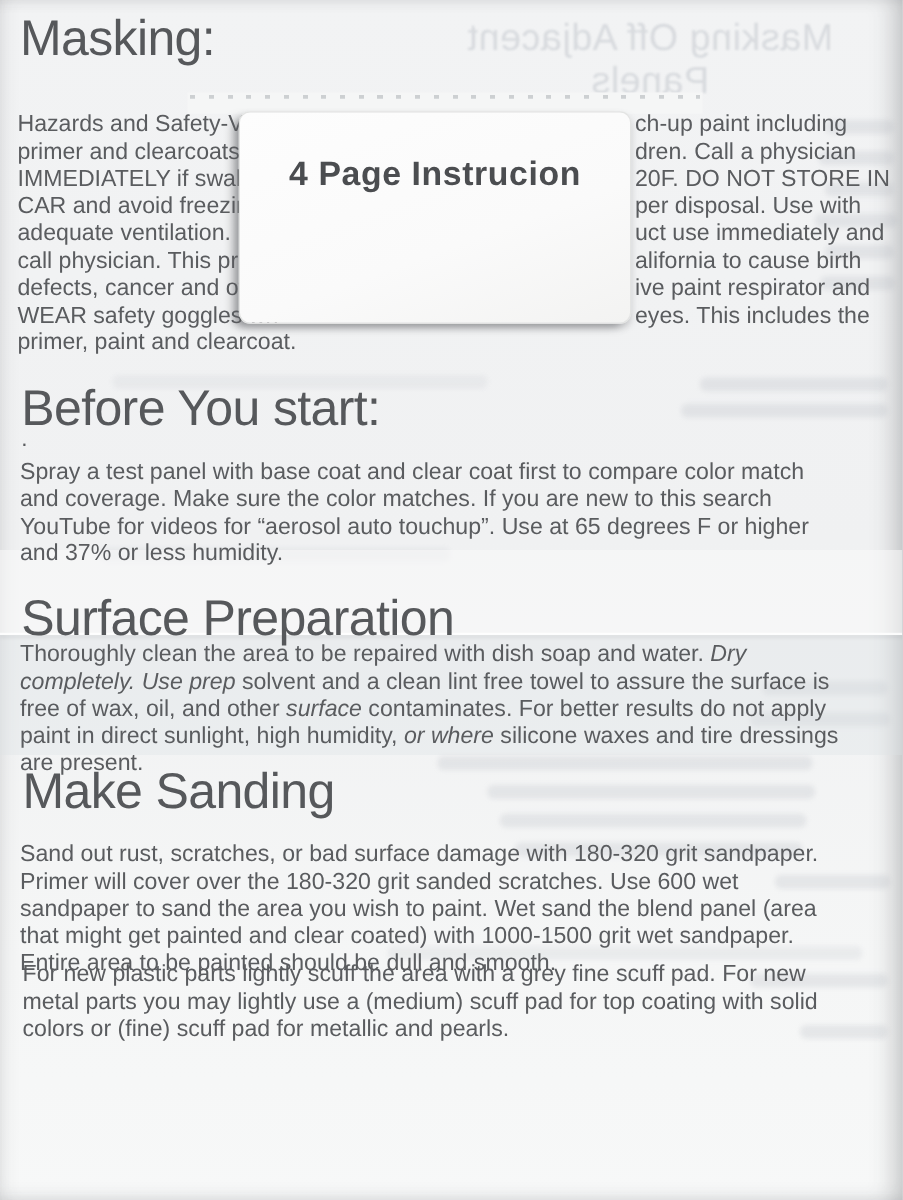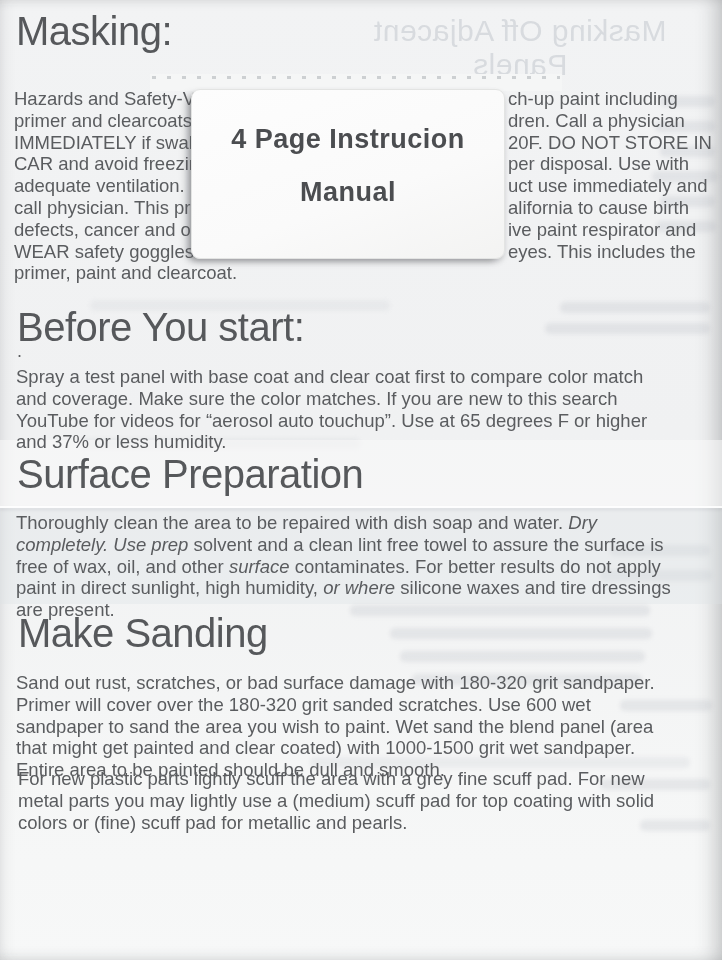--- a/index.html
+++ b/index.html
@@ -110,27 +110,26 @@
         <span class="wr-left">WEAR safety goggles wh</span>
         <span class="wr-right">eyes. This includes the</span>
       </div>
       <div>primer, paint and clearcoat.</div>
     </div>
 
   <div id="liner" class="abs"></div>
   <div id="perforation" class="abs"></div>
   <div id="sticker" class="abs">
     <div class="l1">4 Page Instrucion</div>
-    <div class="l2">Manual</div>
   </div>
 
   <h1 class="sec abs" style="left:17px;top:306px">Before You start:</h1>
   <div class="abs stray-dot" style="left:17px;top:341px">.</div>
   <div class="abs body-text" style="left:16px;top:366px;width:656px">Spray a test panel with base coat and clear coat first to compare color match and coverage. Make sure the color matches.  If you are new to this search YouTube for videos for “aerosol auto touchup”.  Use at 65 degrees F or higher and 37% or less humidity.</div>
 
-  <h1 class="sec abs" style="left:17px;top:453px">Surface Preparation</h1>
+  <h1 class="sec abs" style="left:17px;top:474px">Surface Preparation</h1>
   <div id="surface-para" class="abs body-text" style="left:16px;top:512px;width:656px"><span>Thoroughly clean the area to be repaired with dish soap and water.  </span><span class="it">Dry completely. Use prep</span><span> solvent and a clean lint free towel to assure the surface is free of wax, oil, and other </span><span class="it">surface</span><span> contaminates. For better results do not apply paint in direct sunlight, high humidity, </span><span class="it">or where</span><span> silicone waxes and tire dressings are present.</span></div>
 
   <h1 class="sec abs" style="left:18px;top:612px">Make Sanding</h1>
   <div class="abs body-text" style="left:16px;top:672px;width:662px">Sand out rust, scratches, or bad surface damage with 180-320 grit sandpaper. Primer will cover over the 180-320 grit sanded scratches. Use 600 wet sandpaper to sand the area you wish to paint. Wet sand the blend panel (area that might get painted and clear coated) with 1000-1500 grit wet sandpaper. Entire area to be painted should be dull and smooth.</div>
   <div class="abs body-text" style="left:18px;top:768px;width:656px">For new plastic parts lightly scuff the area with a grey fine scuff pad. For new metal parts you may lightly use a (medium) scuff pad for top coating with solid colors or (fine) scuff pad for metallic and pearls.</div>
 
 </div>
 
 </body></html>

